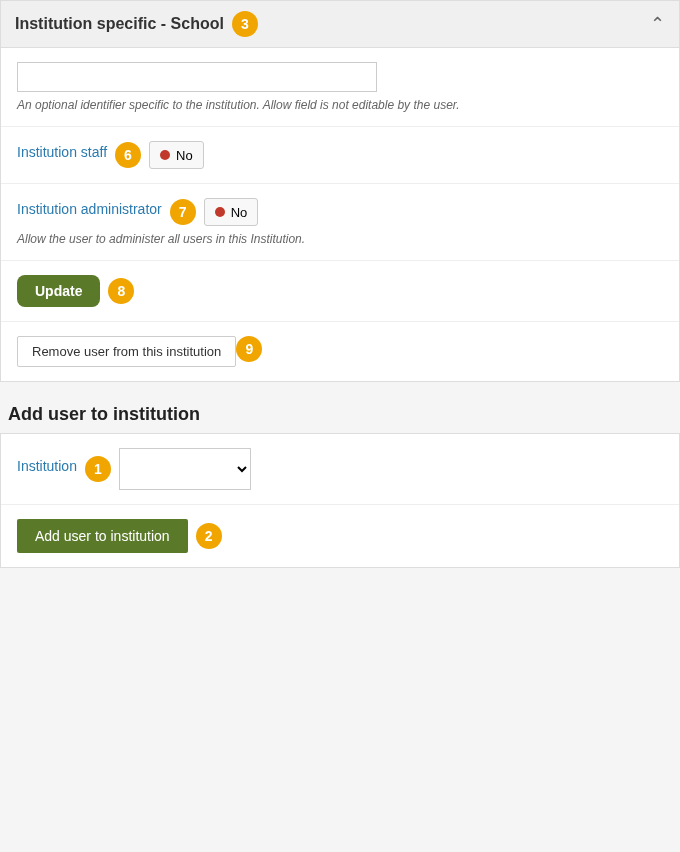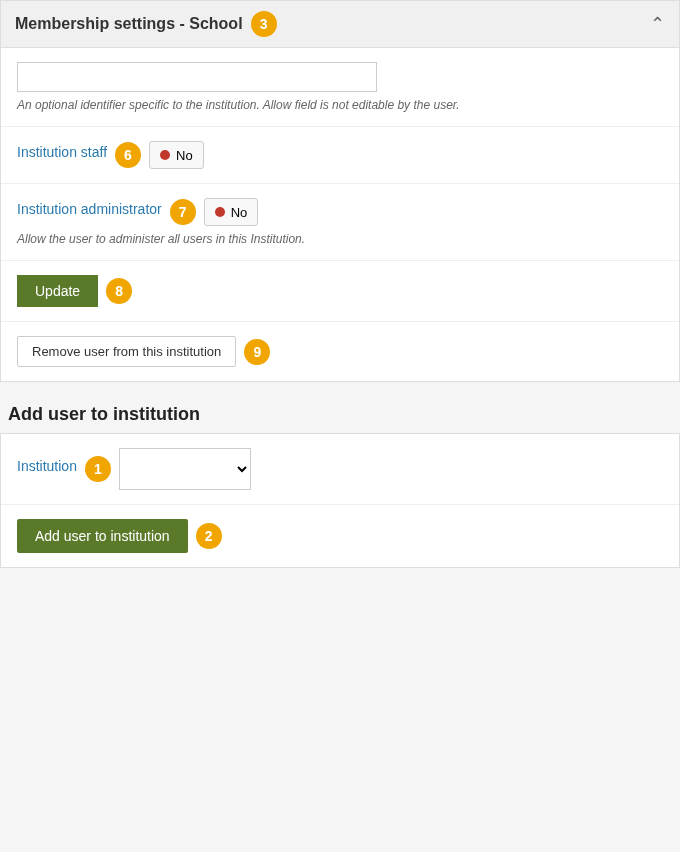--- a/index.html
+++ b/index.html
@@ -122,21 +122,22 @@
       display: inline-block;
     }
 
     .btn-update {
       background: #5a7a2a;
       color: #fff;
       border: none;
       padding: 8px 18px;
       font-size: 14px;
       cursor: pointer;
-      border-radius: 0;
+      border-radius: 8px;
+      font-weight: bold;
     }
 
     .btn-remove {
       background: #fff;
       color: #333;
       border: 1px solid #ccc;
       padding: 7px 14px;
       font-size: 13px;
       cursor: pointer;
       border-radius: 2px;
@@ -203,31 +204,30 @@
     }
 
     .update-row {
       display: flex;
       align-items: center;
       gap: 8px;
     }
 
     .remove-row {
       display: flex;
-      align-items: center;
-      gap: 8px;
+      align-items: flex-start;
     }
   </style>
 </head>
 <body>
 
 <div class="panel">
   <div class="panel-header">
     <div class="panel-header-title">
-      <span>Membership settings - School</span>
+      <span>Institution specific - School</span>
       <span class="badge">3</span>
     </div>
     <span class="chevron-up">⌃</span>
   </div>
 
   <div class="panel-body">
 
 
     <div class="form-row">
       <input type="text" class="id-input" value="" style="">

